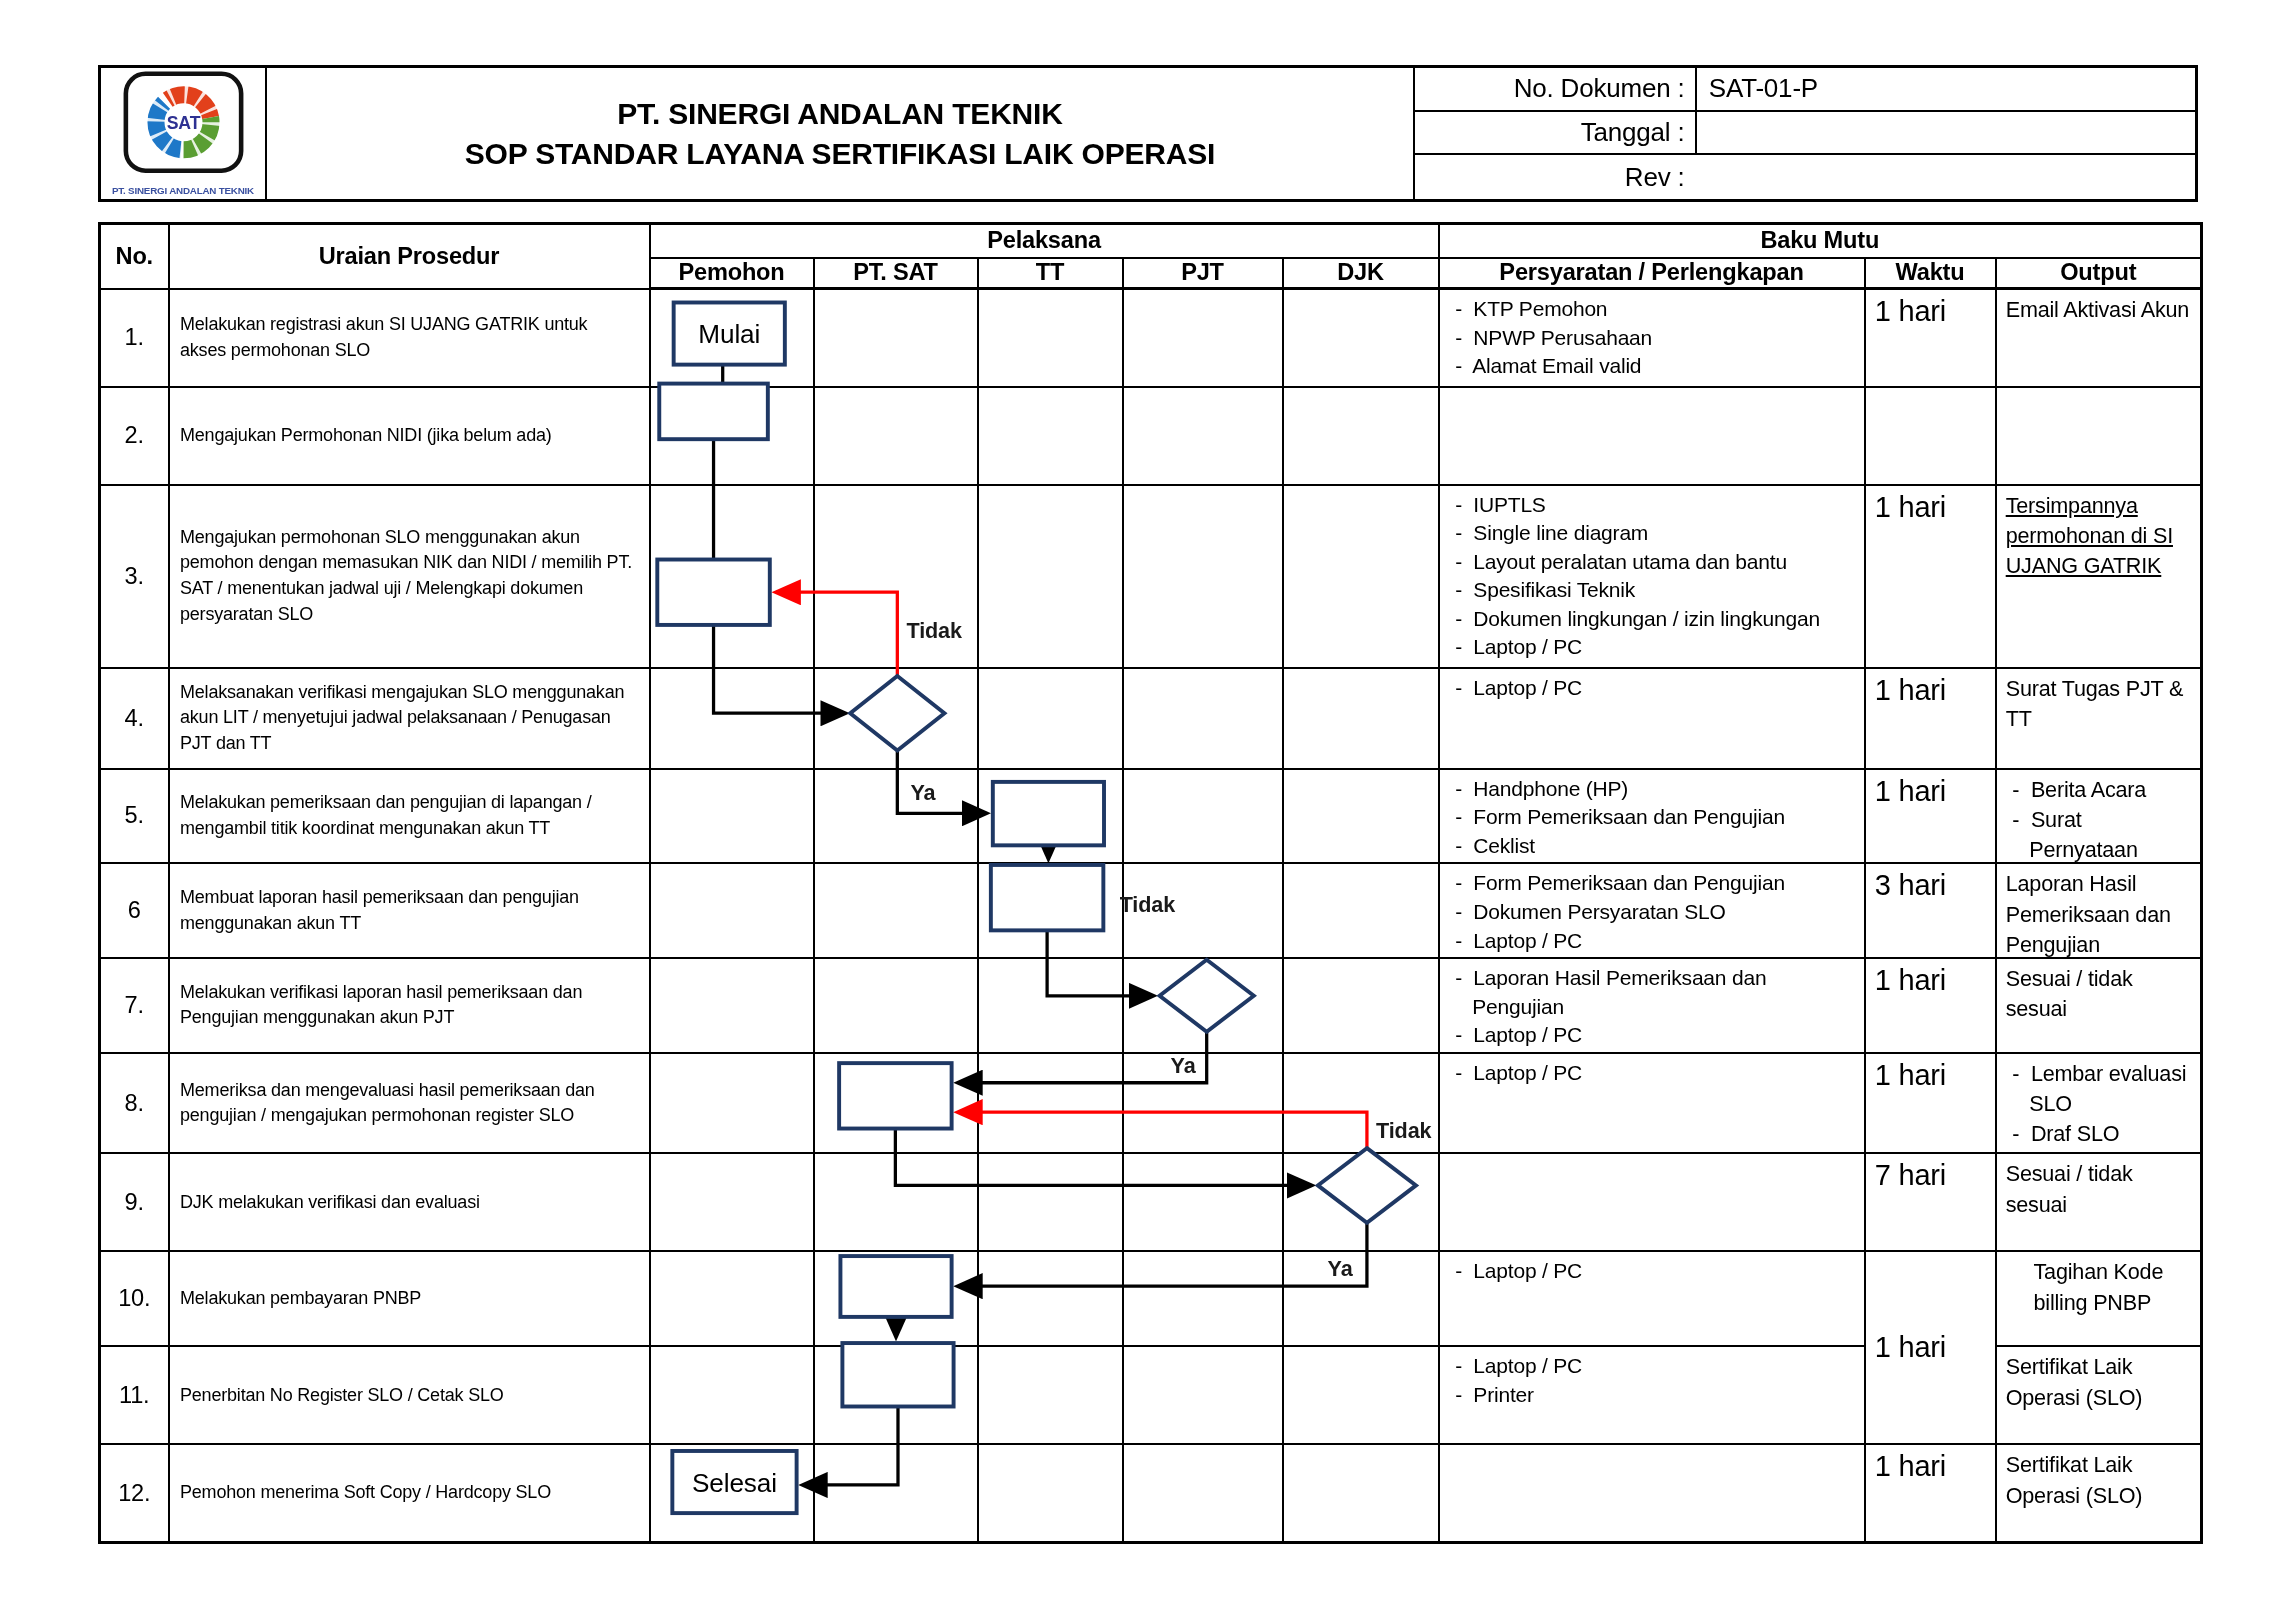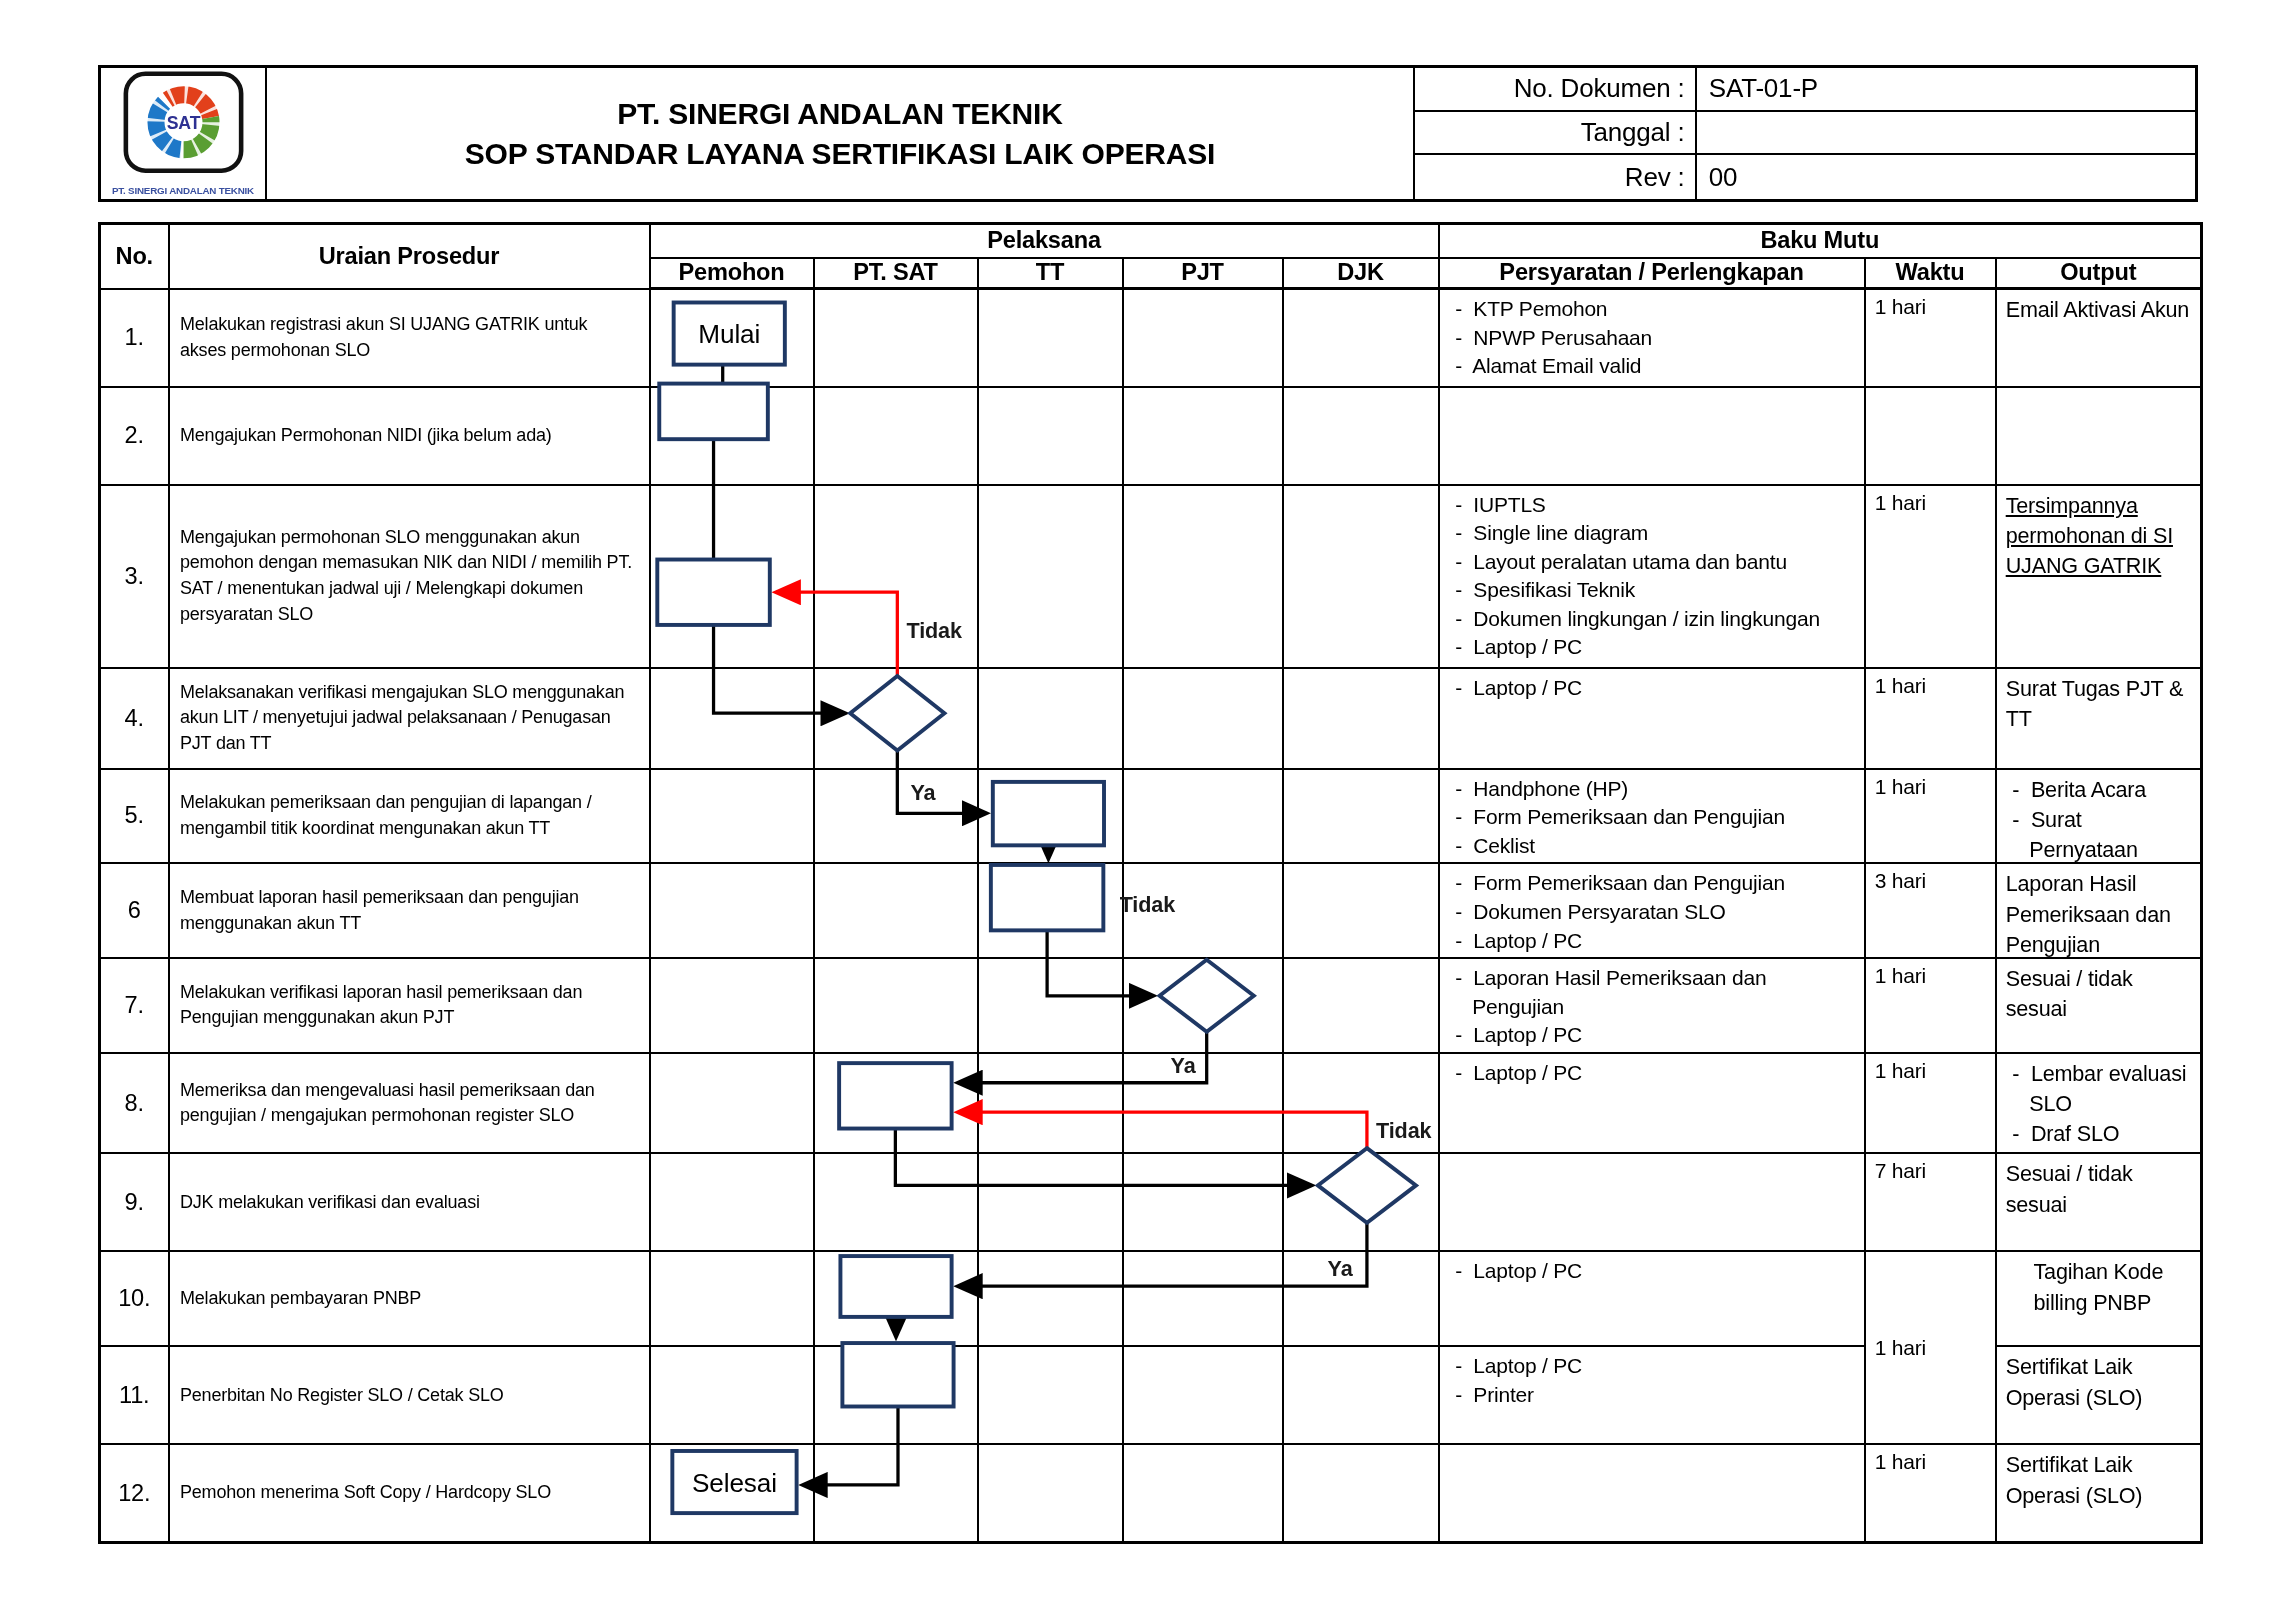--- a/index.html
+++ b/index.html
@@ -27,21 +27,21 @@
              table-layout:fixed;border:3.9px solid #000;}
   .sop-table th,.sop-table td{border:2px solid #000;box-sizing:border-box;padding:0;}
   .sop-table th{font-size:23.6px;font-weight:bold;text-align:center;vertical-align:middle;}
   thead tr.hdr2 th{border-bottom:3.9px solid #000;}
   .c-no{font-size:23.6px;text-align:center;vertical-align:middle;}
   .c-uraian{font-size:18px;vertical-align:middle;}
   .c-uraian .cellpad{padding:3.9px 10.5px;line-height:1.42;overflow:hidden;}
   .c-lane{background:transparent;}
   .c-req{font-size:21px;vertical-align:top;}
   .c-req .cellpad{padding:5.2px 7.9px 2.6px 9.2px;line-height:1.36;overflow:hidden;}
-  .c-waktu{font-size:21px;vertical-align:top;}
+  .c-waktu{font-size:29px;vertical-align:top;}
   .c-waktu .cellpad{padding:5.2px 6.5px 0 9.2px;}
   .c-waktu-mid{vertical-align:middle;}
   .c-waktu-mid .cellpad{padding:0 6.5px 0 9.2px;}
   .c-out{font-size:21.6px;vertical-align:top;}
   .c-out .cellpad{padding:5.2px 5.2px 2.6px 9.2px;line-height:1.4;overflow:hidden;}
   .dash-item{padding-left:23.6px;text-indent:-17px;}
   .dash-item::before{content:"-  ";white-space:pre;}
 
   
   .flow-svg{position:absolute;left:0;top:0;pointer-events:none;}
@@ -74,21 +74,20 @@
     <div class="title-line">PT. SINERGI ANDALAN TEKNIK</div>
     <div class="title-line">SOP STANDAR LAYANA SERTIFIKASI LAIK OPERASI</div>
   </div>
 
   <div class="info-cell">
     <div class="info-label">No. Dokumen :</div>
     <div class="info-value">SAT-01-P</div>
     <div class="info-label">Tanggal :</div>
     <div class="info-value"></div>
     <div class="info-label info-row-last">Rev :</div>
-    <div class="info-value info-row-last">00</div>
   </div>
 </div>
 
 <table class="sop-table">
   <colgroup>
     <col style="width:69px">
       <col style="width:481px">
       <col style="width:164px">
       <col style="width:164px">
     <col style="width:145px">

